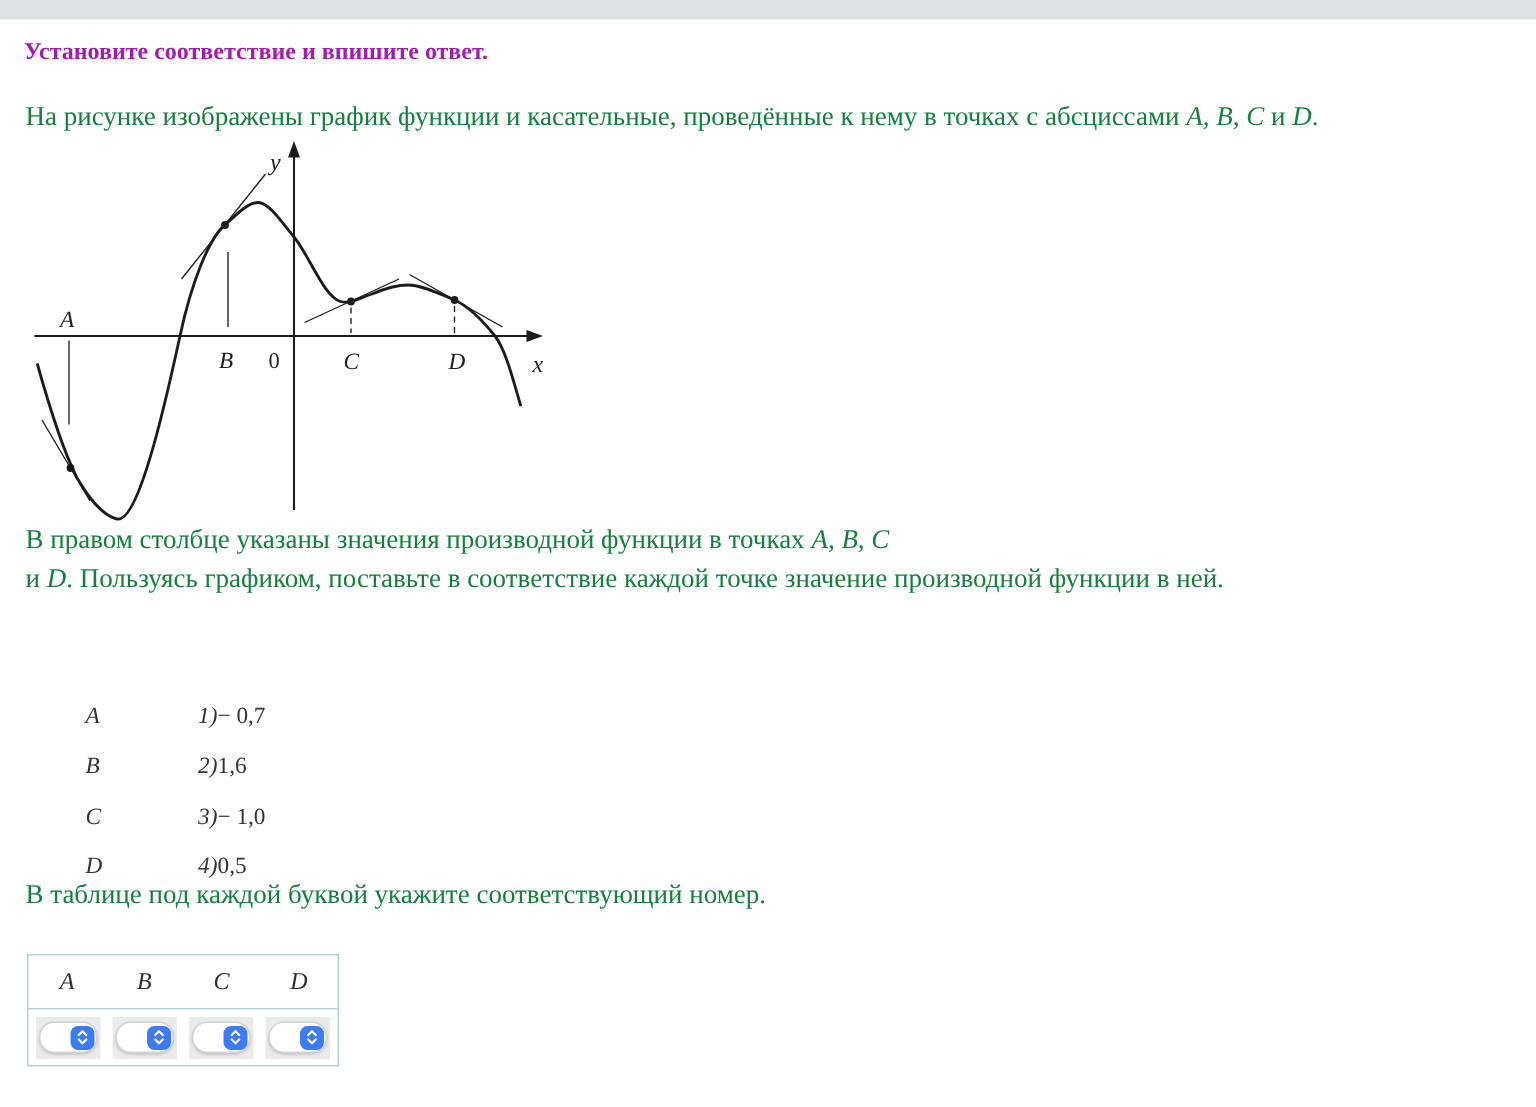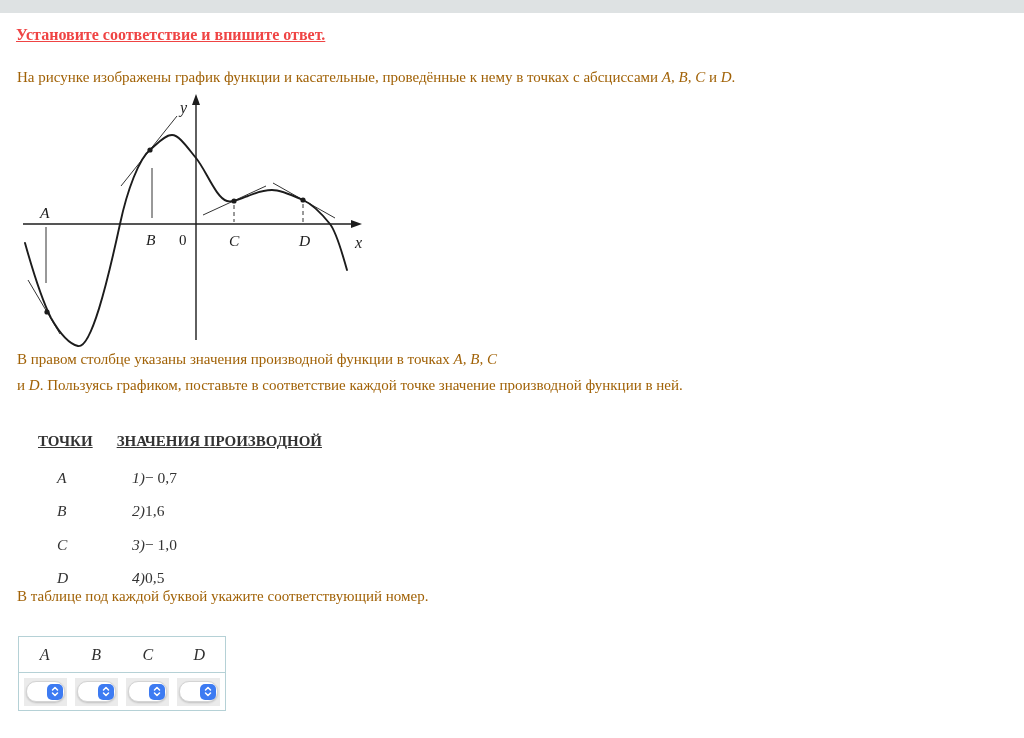--- a/index.html
+++ b/index.html
@@ -1,22 +1,22 @@
 <!DOCTYPE html>
 <html><head>
 <meta charset="utf-8">
 <style>
   html,body{margin:0;padding:0;}
   body{
     width:1024px;height:738px;background:#ffffff;overflow:hidden;position:relative;
     font-family:"Liberation Serif", serif;color:#333333;
   }
   .top-strip{position:absolute;left:0;top:0;width:1024px;height:13px;background:#dee2e3;}
-  .title{position:absolute;left:16px;top:26px;font-size:16px;font-weight:bold;color:#ef4444;margin:0;text-decoration:underline;}
-  .para{position:absolute;font-size:15px;color:#a16207;margin:0;line-height:26px;}
+  .title{position:absolute;left:16px;top:26px;font-size:16px;font-weight:bold;color:#a21caf;margin:0;}
+  .para{position:absolute;font-size:18px;color:#15803d;margin:0;line-height:26px;}
   .intro{left:17px;top:64px;width:960px;}
   .middle{left:17px;top:346px;width:960px;}
   .footer-instr{left:17px;top:583px;width:960px;}
   .v{font-style:italic;font-family:"Liberation Serif",serif;}
   .figure-wrap{position:absolute;left:15px;top:88px;width:360px;height:262px;}
   svg text{font-family:"Liberation Serif",serif;fill:#1c1c1c;}
   .axis-label{font-style:italic;font-size:16px;}
   .origin-label{font-size:15px;}
   .pt-label{font-style:italic;font-size:15.5px;}
 
@@ -79,23 +79,20 @@
     <text x="25" y="130" class="pt-label">A</text>
     <text x="131" y="157" class="pt-label">B</text>
     <text x="214" y="158" class="pt-label">C</text>
     <text x="284" y="158" class="pt-label">D</text>
   </svg>
 </div>
 
 <p class="para middle"><span>В правом столбце указаны значения производной функции в точках </span><span class="v">A, B, C</span><br><span>и </span><span class="v">D</span><span>. Пользуясь графиком, поставьте в соответствие каждой точке значение производной функции в ней.</span></p>
 
 <div class="match">
-  <div class="match-header">
-    <span class="h1">ТОЧКИ</span><span class="h2">ЗНАЧЕНИЯ ПРОИЗВОДНОЙ</span>
-  </div>
   <div class="mrow" style="top:36px;">
     <span class="ltr">A</span>
     <span class="num">1)</span>
     <span class="val">− 0,7</span>
   </div>
   <div class="mrow" style="top:69px;">
     <span class="ltr">B</span>
     <span class="num">2)</span>
     <span class="val">1,6</span>
   </div>

